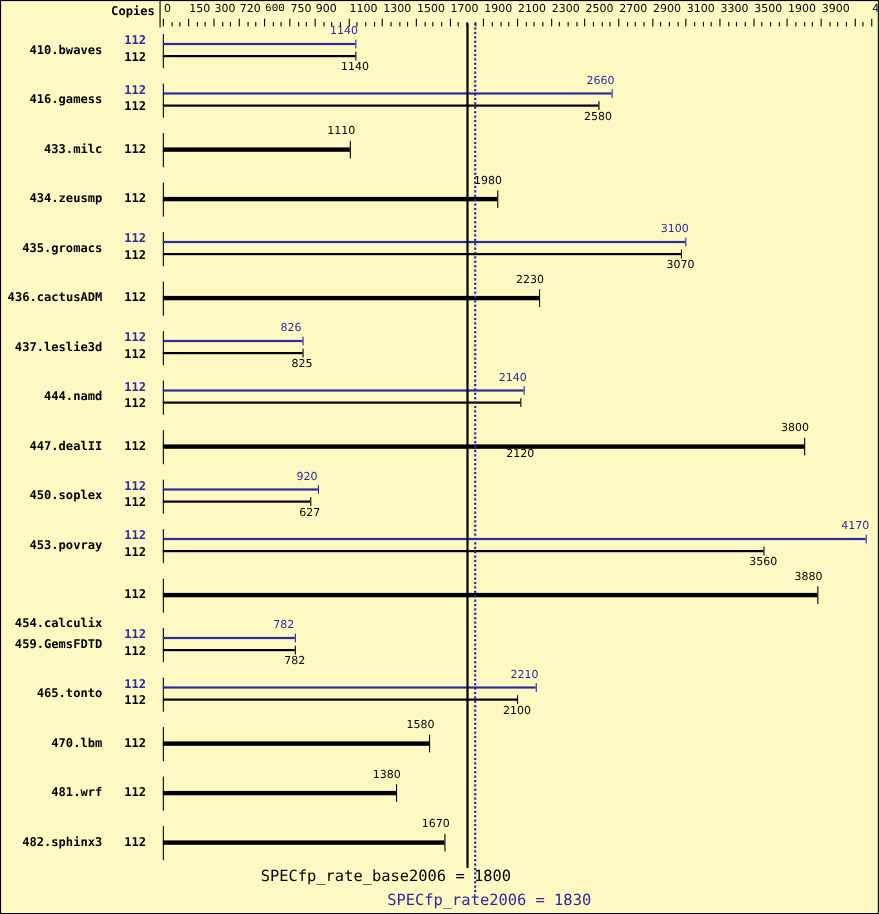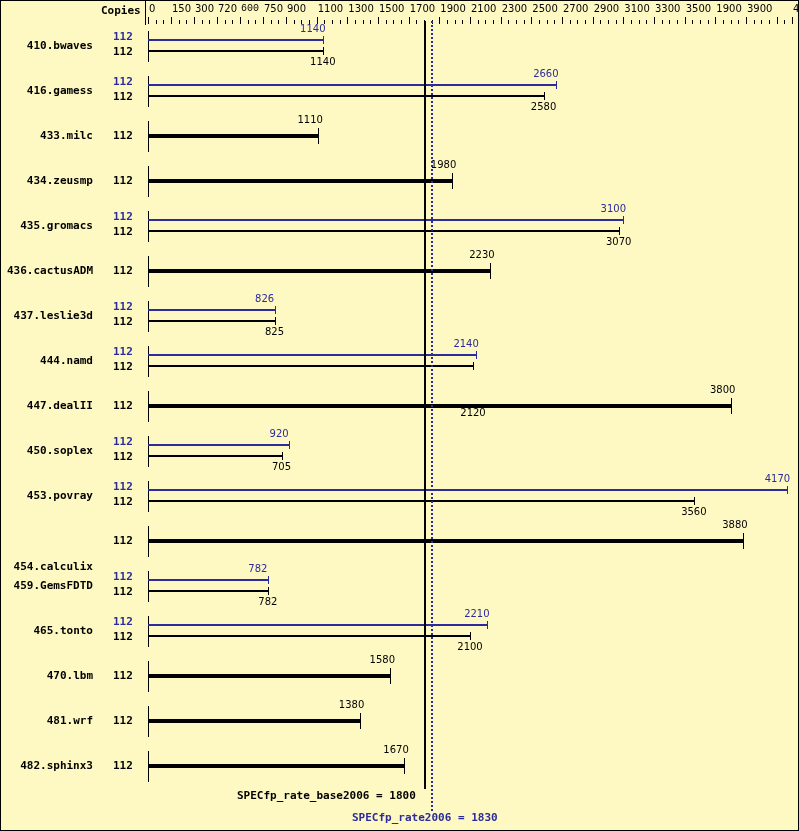--- a/index.html
+++ b/index.html
@@ -14,21 +14,21 @@
   .val.base { color:#000; }
   .tick-label { font-size:10px; font-family:"DejaVu Sans", sans-serif; top:2px; white-space:nowrap; }
   .tick { width:1px; background:#000; }
   .bar { height:2px; }
   .bar.peak { background:#2b2b9c; }
   .bar.base { background:#000; }
   .bar.thick { height:4px; background:#000; }
   .axisline { width:1px; background:#000; }
   .ref-base { width:2px; background:#000; }
   .ref-peak { width:0; border-left:2px dotted #2b2b9c; }
-  .summary { font-weight:bold; font-size:11px; white-space:nowrap; }
+  .summary { font-weight:normal; font-size:14px; white-space:nowrap; }
 </style>
 </head>
 <body>
 
 <div id="chart">
   <div class="abs bench" style="left:100px;top:3px;width:42px;text-align:left;">Copies</div>
   <div id="axis">
       <div class="abs axisline" style="left:144px;top:0;height:24px;"></div>
       <div class="abs tick-label" style="left:148px;">0</div>
       <div class="abs tick-label" style="left:171px;">150</div>
@@ -235,21 +235,21 @@
       <div>
         <div class="abs bench" style="top:443px;">450.soplex</div>
         <div class="abs axisline" style="left:147px;top:435px;height:31px;"></div>
         <div class="abs copies peak" style="top:434px;">112</div>
         <div class="abs copies base" style="top:449px;">112</div>
         <div class="abs bar peak" style="left:147px;top:443px;width:141.06666666666666px;"></div>
         <div class="abs tick" style="left:288.06666666666666px;top:440px;height:8px;background:#2b2b9c;"></div>
         <div class="abs val peak" style="left:278.06666666666666px;top:427px;">920</div>
         <div class="abs bar base" style="left:147px;top:454px;width:133.55333333333334px;"></div>
         <div class="abs tick" style="left:280.55333333333334px;top:451px;height:8px;"></div>
-        <div class="abs val base" style="left:280.55333333333334px;top:460px;">705</div>
+        <div class="abs val base" style="left:280.55333333333334px;top:460px;">627</div>
       </div>
       <div>
         <div class="abs bench" style="top:488px;">453.povray</div>
         <div class="abs axisline" style="left:147px;top:480px;height:31px;"></div>
         <div class="abs copies peak" style="top:479px;">112</div>
         <div class="abs copies base" style="top:494px;">112</div>
         <div class="abs bar peak" style="left:147px;top:488px;width:639.4px;"></div>
         <div class="abs tick" style="left:786.4px;top:485px;height:8px;background:#2b2b9c;"></div>
         <div class="abs val peak" style="left:776.4px;top:472px;">4170</div>
         <div class="abs bar base" style="left:147px;top:499px;width:545.8666666666667px;"></div>

